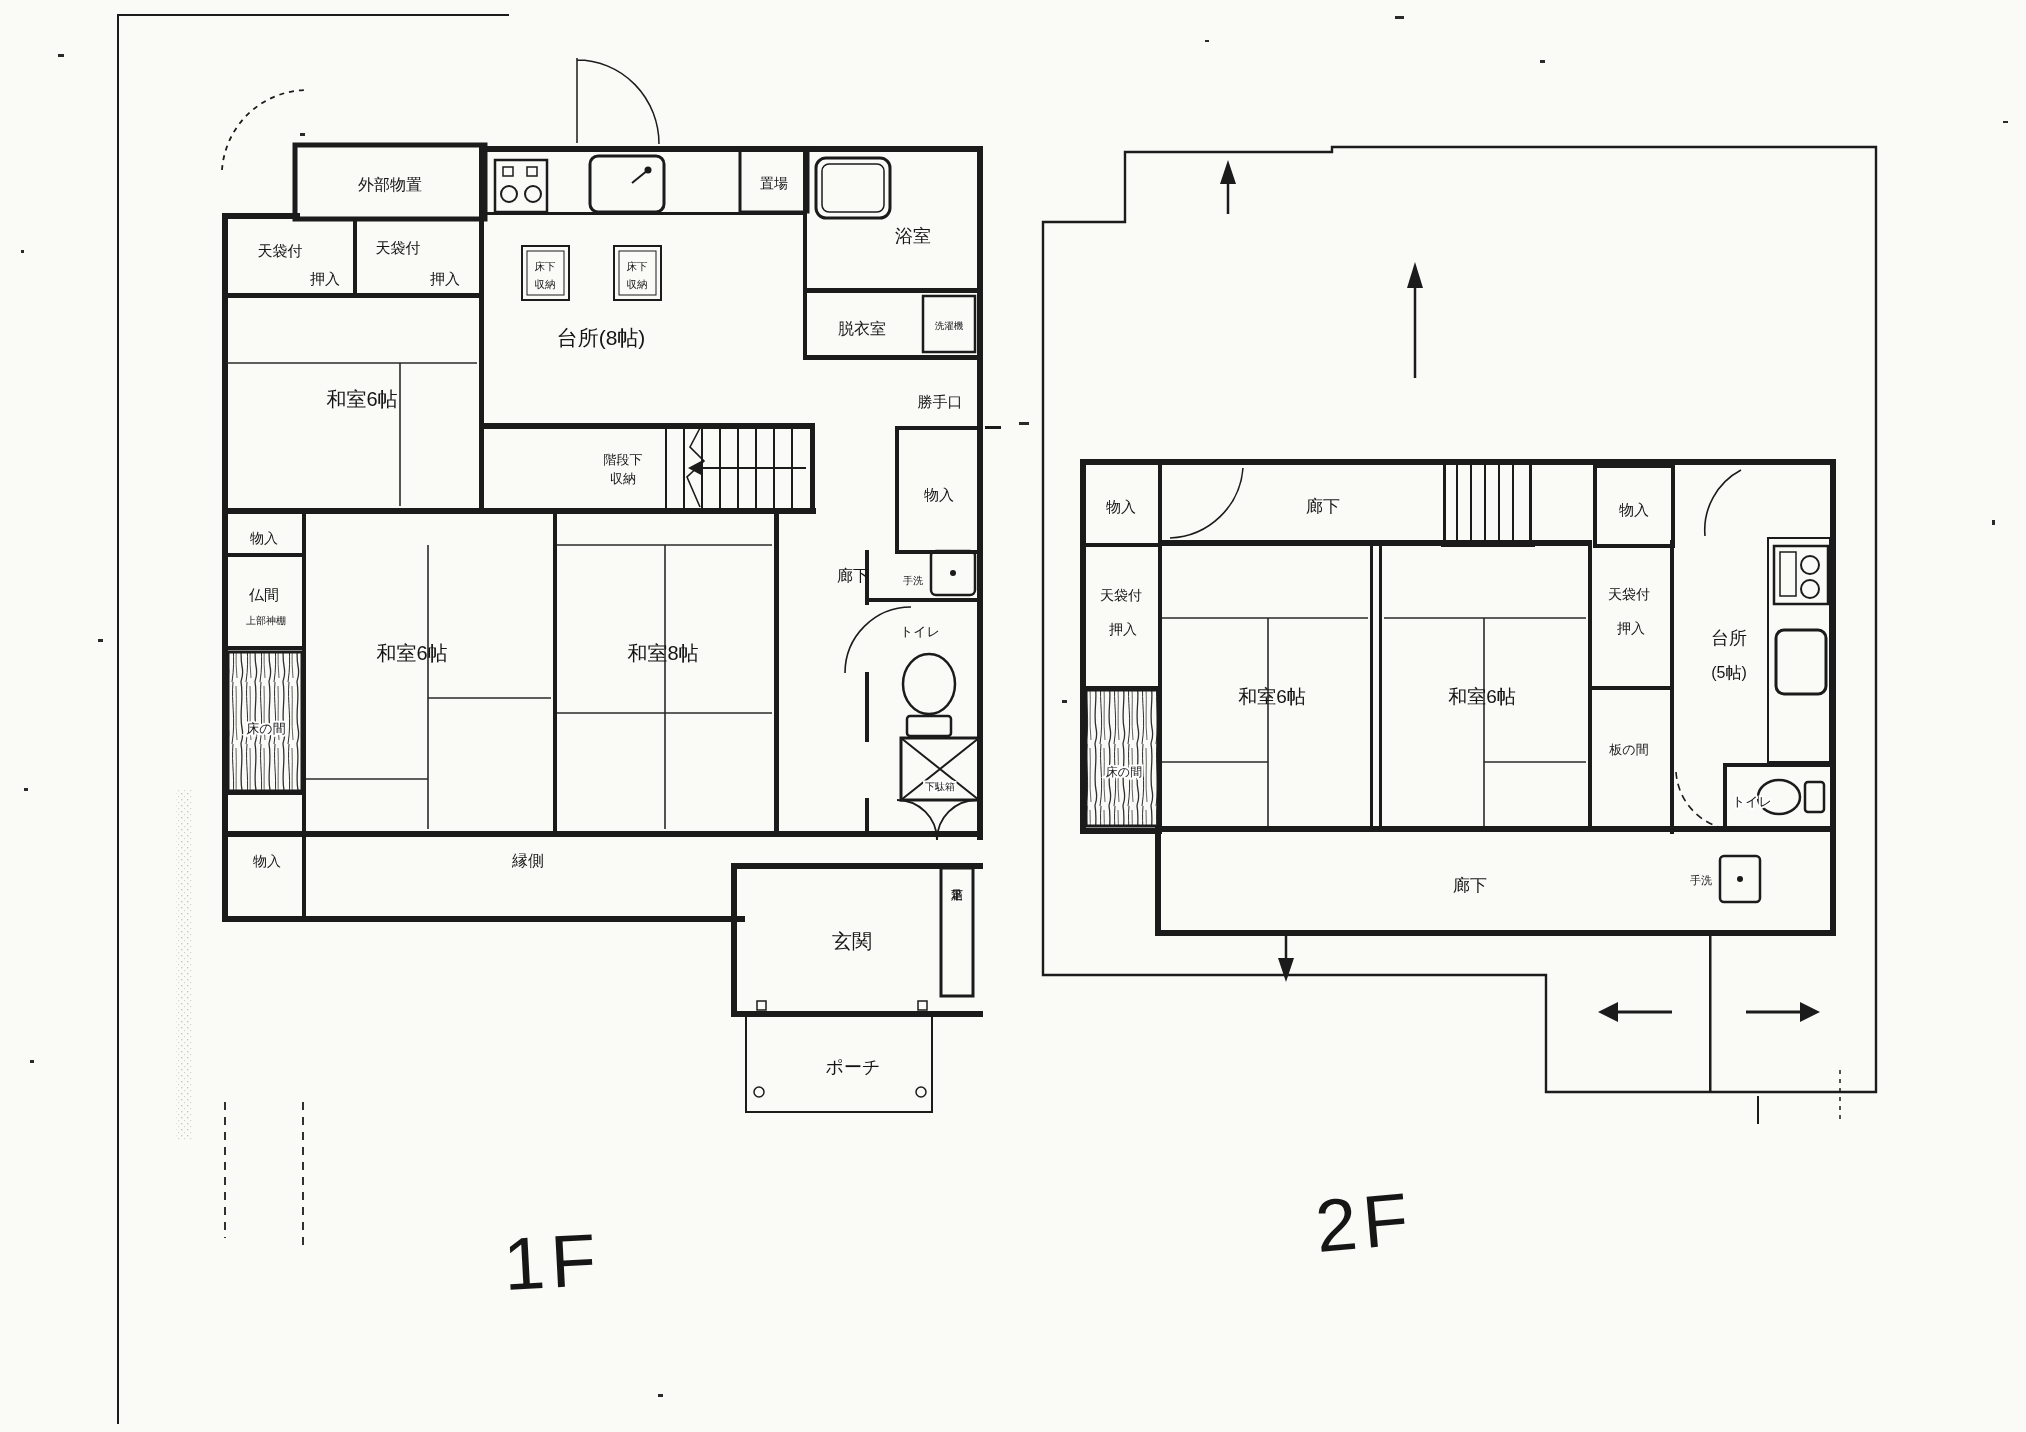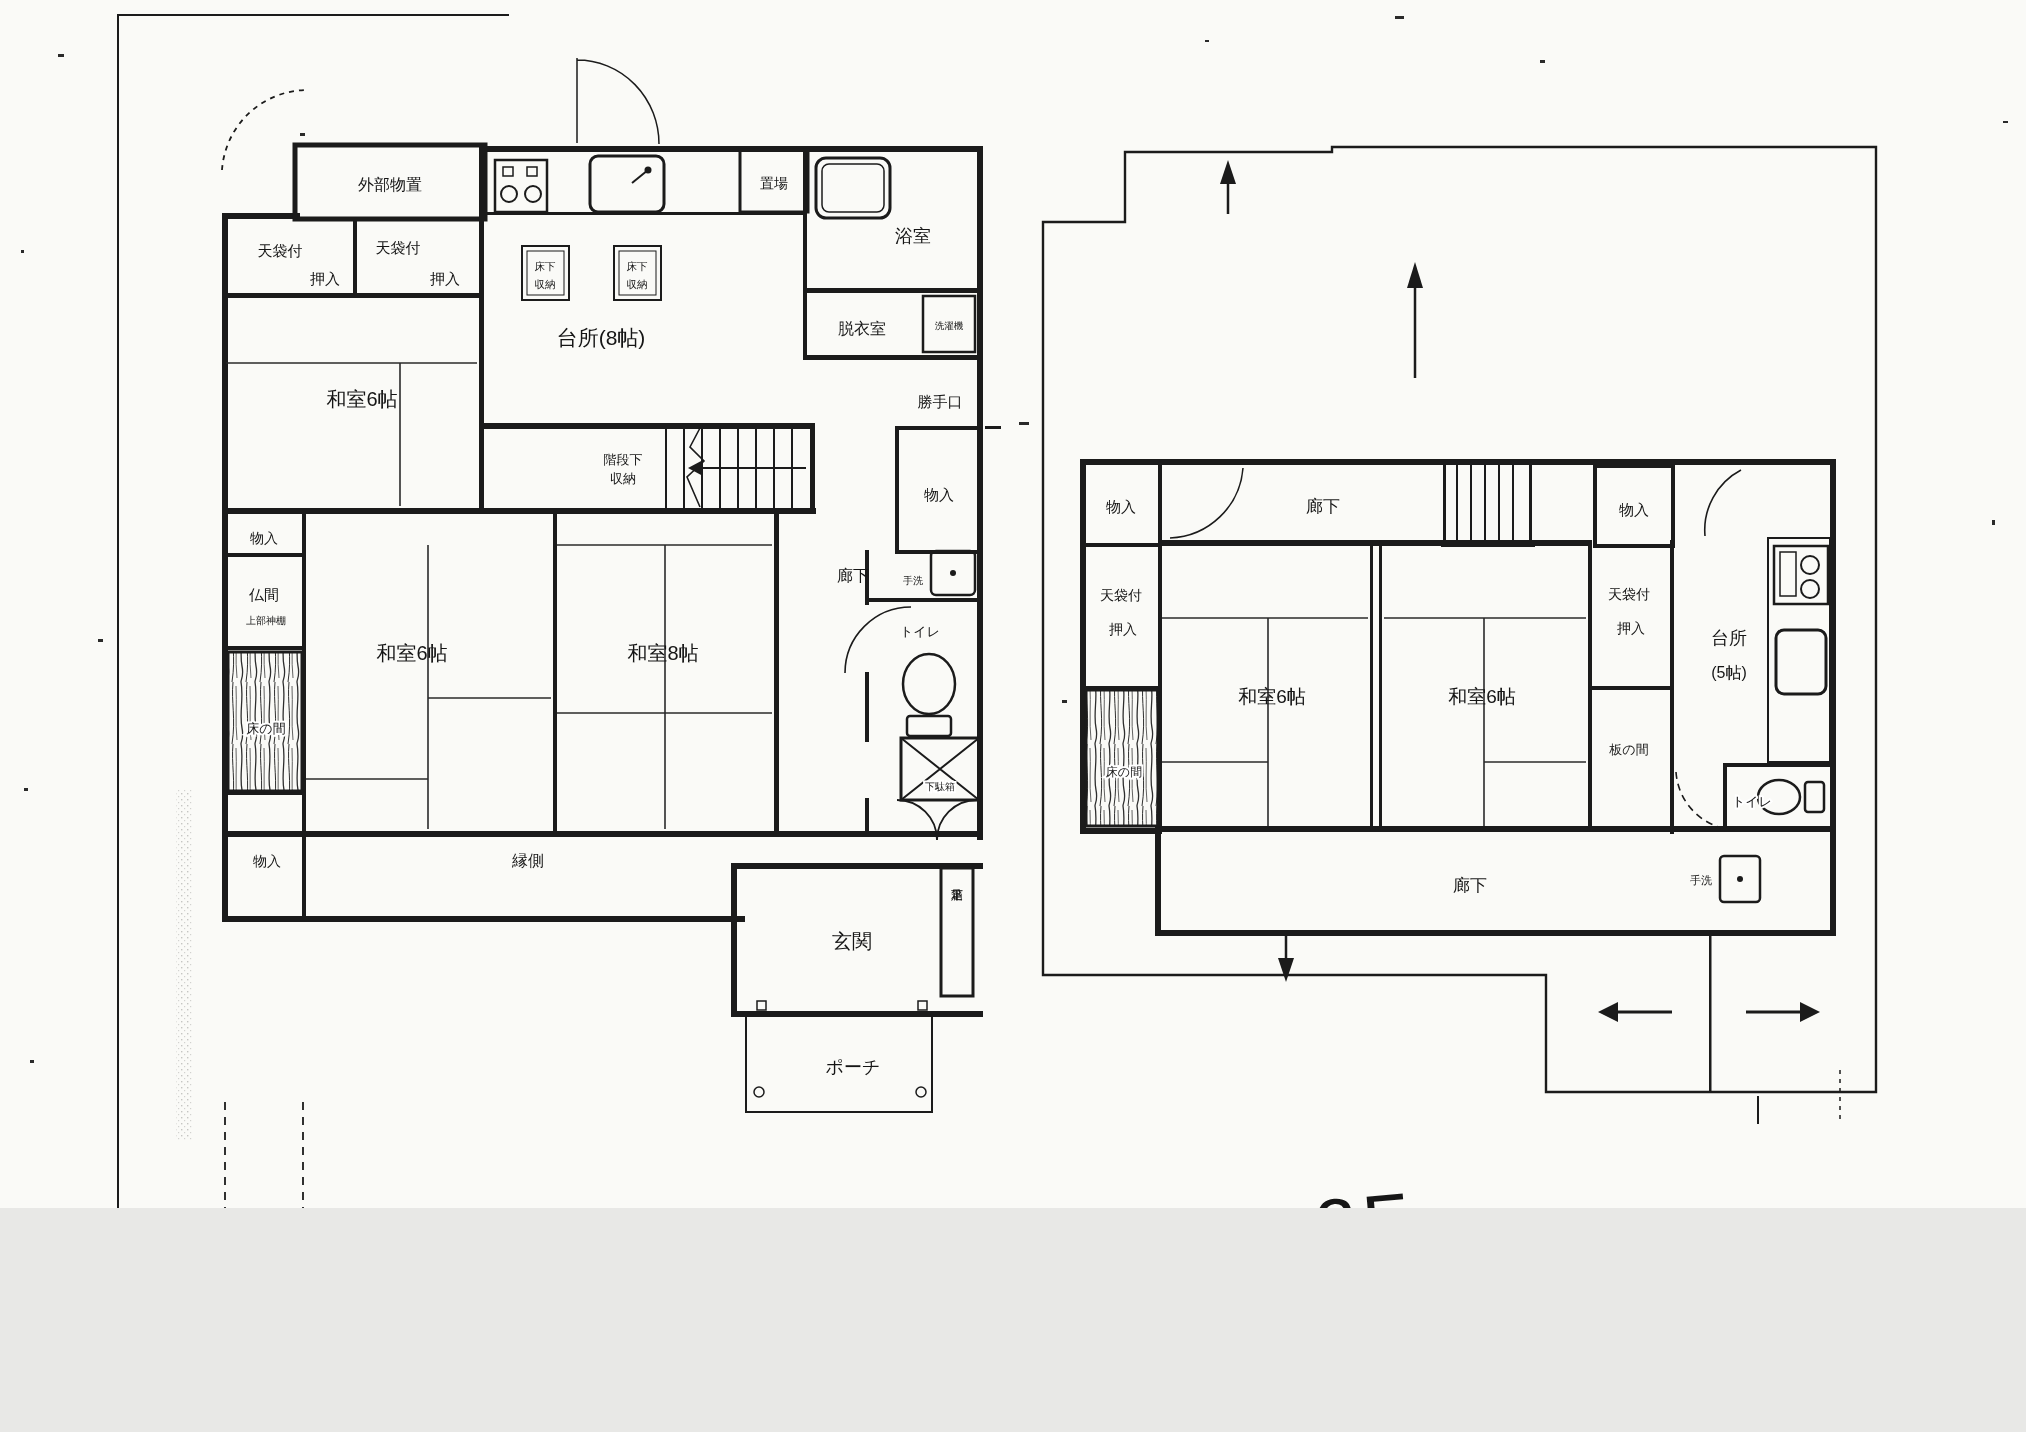--- a/index.html
+++ b/index.html
@@ -1,16 +1,16 @@
 <!DOCTYPE html>
 <html><head>
 <meta charset="utf-8">
 <style>
   html,body{margin:0;padding:0;background:#e8e8e6;}
-  #page{position:relative;width:2026px;height:1208px;background:#fafaf7;overflow:hidden;
+  #page{position:relative;width:2026px;height:1432px;background:#fafaf7;overflow:hidden;
         font-family:"Liberation Sans","DejaVu Sans",sans-serif;}
   svg{position:absolute;left:0;top:0;}
   svg text{fill:#151515;font-family:"Liberation Sans","DejaVu Sans",sans-serif;}
   .w{fill:#1b1b1b;}
   .wr{fill:none;stroke:#1b1b1b;}
   .ln{stroke:#1b1b1b;fill:none;}
   .thin{stroke:#2a2a2a;stroke-width:1.6;fill:none;}
   .halo{paint-order:stroke;stroke:#ffffff;stroke-width:4px;}
   .hand{font-size:74px;fill:#161616;letter-spacing:6px;}
 </style>

